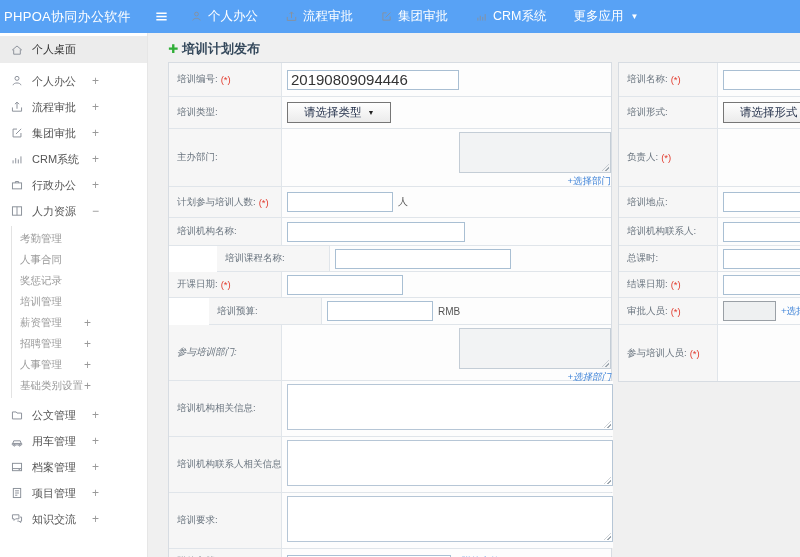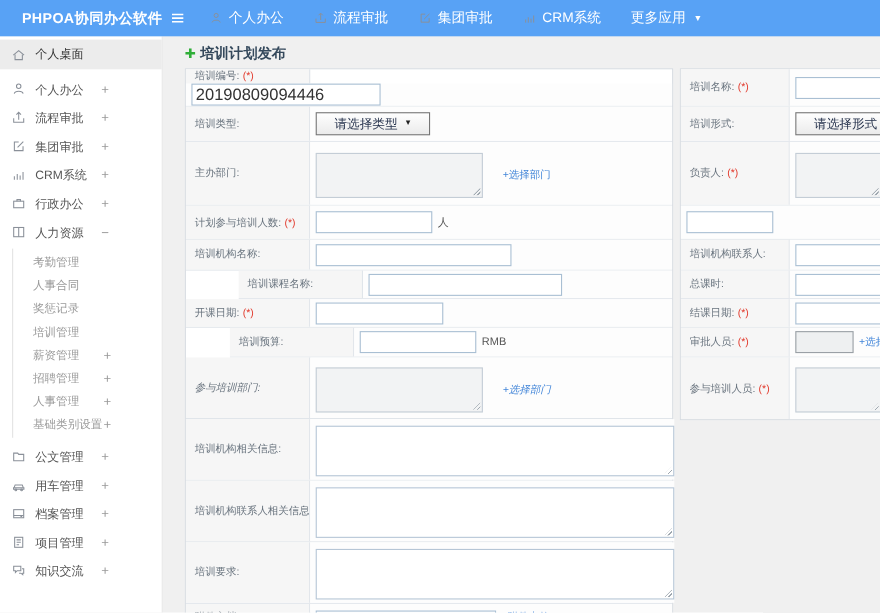--- a/index.html
+++ b/index.html
@@ -1,56 +1,56 @@
 <!DOCTYPE html>
 <html><head>
 <meta charset="utf-8">
 <style>
   html,body{margin:0;padding:0;}
   body{font-family:"Liberation Sans","DejaVu Sans",sans-serif;}
   #app{position:relative;width:800px;height:557px;overflow:hidden;background:#f0f0f0;}
 
   
   .topbar{position:absolute;top:0;left:0;width:800px;height:33px;background:#58a2f5;color:#fff;z-index:5;}
-  .logo{position:absolute;left:20px;top:0;height:33px;display:flex;align-items:center;font-size:13px;font-weight:bold;letter-spacing:.3px;}
+  .logo{position:absolute;left:4px;top:0;height:33px;display:flex;align-items:center;font-size:13px;font-weight:normal;letter-spacing:.3px;}
   .hamburger{position:absolute;left:154px;top:0;height:33px;display:flex;align-items:center;cursor:pointer;}
   .hamburger svg{width:15px;height:15px;}
   #nav{position:absolute;left:190px;top:0;height:33px;display:flex;align-items:center;gap:27px;}
   .nav-item{display:flex;align-items:center;gap:5px;font-size:12.5px;cursor:pointer;white-space:nowrap;}
   .nav-item .ico{width:13px;height:13px;display:flex;}
   .nav-item .ico svg{width:13px;height:13px;}
   .caret{font-size:8px;margin-left:2px;}
 
   
   #side{position:absolute;top:33px;left:0;width:148px;bottom:0;background:#fff;border-right:1px solid #e6e6e6;box-sizing:border-box;padding-top:3px;}
   .side-item{position:relative;display:flex;align-items:center;height:26px;padding-left:10px;font-size:11px;color:#555;cursor:pointer;}
   .side-item.active{background:#ececec;height:27px;margin-bottom:5px;color:#333;}
   .ico{display:inline-flex;color:#8a9099;}
   .side-item .ico{width:14px;height:14px;margin-right:8px;}
   .side-item .ico svg{width:14px;height:14px;}
   .expand{position:absolute;left:92px;top:50%;transform:translateY(-50%);color:#999;font-size:12px;}
-  .sub-list{margin:2px 0 4px 11px;border-left:1px solid #e3e3e3;padding:2px 10px;}
+  .sub-list{margin:2px 0 4px 11px;border-left:1px solid #e3e3e3;padding:2px 0;}
   .sub-item{position:relative;height:21px;display:flex;align-items:center;padding-left:8px;font-size:10.5px;color:#9a9a9a;cursor:pointer;}
   .sub-item .expand{left:72px;}
 
   
   .main-title{position:absolute;left:168px;top:40px;display:flex;align-items:center;gap:4px;}
   .plus{color:#2fae37;font-size:12px;font-weight:bold;}
   .title-text{font-size:13px;font-weight:bold;color:#35495c;}
 
   .ftable{position:absolute;top:62px;background:#fff;border:1px solid #d7dce2;box-sizing:border-box;}
   #left-table{left:168px;width:444px;}
   #right-table{left:618px;width:262px;}
   .frow{display:flex;border-bottom:1px solid #e0e5ea;box-sizing:border-box;}
   .ftable .frow:last-child{border-bottom:none;}
   .cell-l{box-sizing:border-box;background:#f6f6f6;border-right:1px solid #e0e5ea;display:flex;align-items:center;padding-left:8px;gap:3px;font-size:9.5px;color:#68737e;flex:none;white-space:nowrap;overflow:hidden;}
   #left-table .cell-l{width:113px;}
   #right-table .cell-l{width:99px;}
   .cell-f{flex:1;background:#fdfdfd;display:flex;align-items:center;padding-left:5px;gap:5px;box-sizing:border-box;font-size:10px;color:#444;overflow:visible;}
-  .cell-f.col{flex-direction:row;align-items:center;justify-content:flex-start;padding-top:3px;gap:18px;}
+  .cell-f.col{flex-direction:column;align-items:flex-end;justify-content:flex-start;padding-top:3px;gap:2px;}
   .cell-l.top,.cell-f.top{align-items:flex-start;padding-top:6px;}
   .req{color:#e23b2e;}
   .inp{height:20px;border:1px solid #a9bfd3;background:#fff;font-size:13px;color:#333;padding:0 3px;box-sizing:border-box;font-family:inherit;flex:none;}
   .inp-gray{background:#eef0f1;border:1px solid #9aa0a6;}
   .sel{height:19px;border:1px solid #767676;background:linear-gradient(#fefefe,#ebebeb);display:inline-flex;align-items:center;gap:6px;padding:0 16px;font-size:11.5px;color:#1f2c47;cursor:pointer;}
   .sel .ar{font-size:7px;color:#222;}
   .ta{position:relative;background:#f2f3f4;border:1px solid #c4cdd6;box-sizing:border-box;flex:none;}
   .ta::after{content:"";position:absolute;right:1px;bottom:1px;width:7px;height:7px;
     background:repeating-linear-gradient(135deg,transparent 0 1.6px,#9fa8b0 1.6px 2.6px);
     clip-path:polygon(100% 0,0 100%,100% 100%);}
@@ -264,21 +264,21 @@
         <span class="expand">+</span>
       </div>
     </div>
 
   <div class="main-title">
     <span class="plus">✚</span>
     <span class="title-text">培训计划发布</span>
   </div>
 
   <div id="left-table" class="ftable">
-      <div class="frow" style="height: 34px; flex-direction: column;">
+      <div class="frow" style="height: 34px;">
         <div class="cell-l">
           <span>培训编号:</span>
           <span class="req">(*)</span>
         </div>
         <div class="cell-f">
           <input class="inp" readonly="" style="width: 172px; font-size: 15px;" value="20190809094446">
         </div>
       </div>
       <div class="frow" style="height: 32px;">
         <div class="cell-l">
@@ -412,20 +412,23 @@
         <div class="cell-l">
           <span>负责人:</span>
           <span class="req">(*)</span>
         </div>
         <div class="cell-f col">
           <div class="ta" style="width:78px;height:41px"></div>
           <a class="flink">+选择负责人</a>
         </div>
       </div>
       <div class="frow" style="height: 31px;">
+        <div class="cell-l">
+          <span>培训地点:</span>
+        </div>
         <div class="cell-f">
           <input class="inp" readonly="" style="width: 79px;" value="">
         </div>
       </div>
       <div class="frow" style="height: 28px;">
         <div class="cell-l">
           <span>培训机构联系人:</span>
         </div>
         <div class="cell-f">
           <input class="inp" readonly="" style="width: 79px;" value="">

